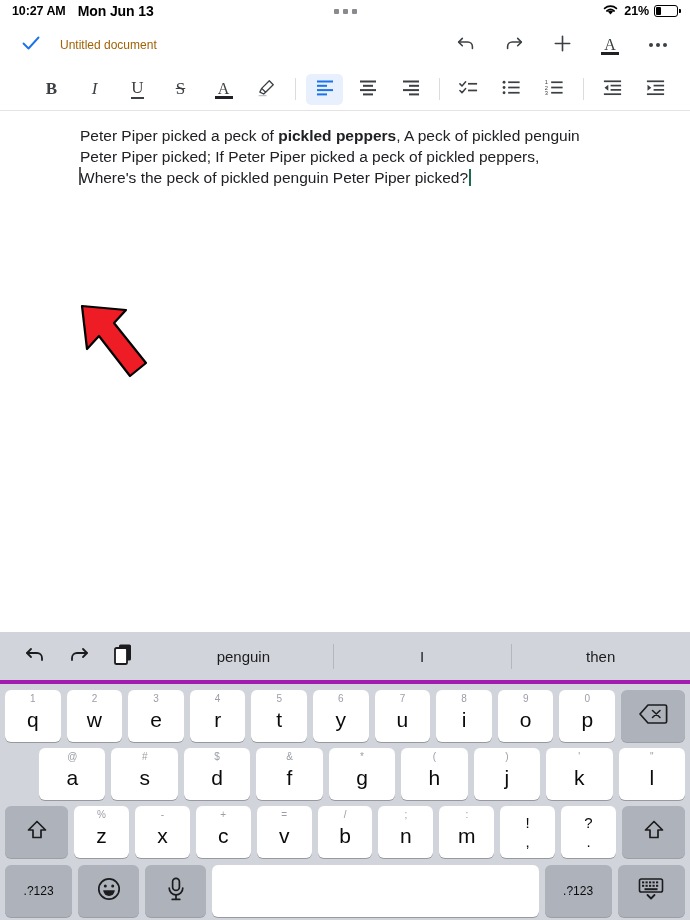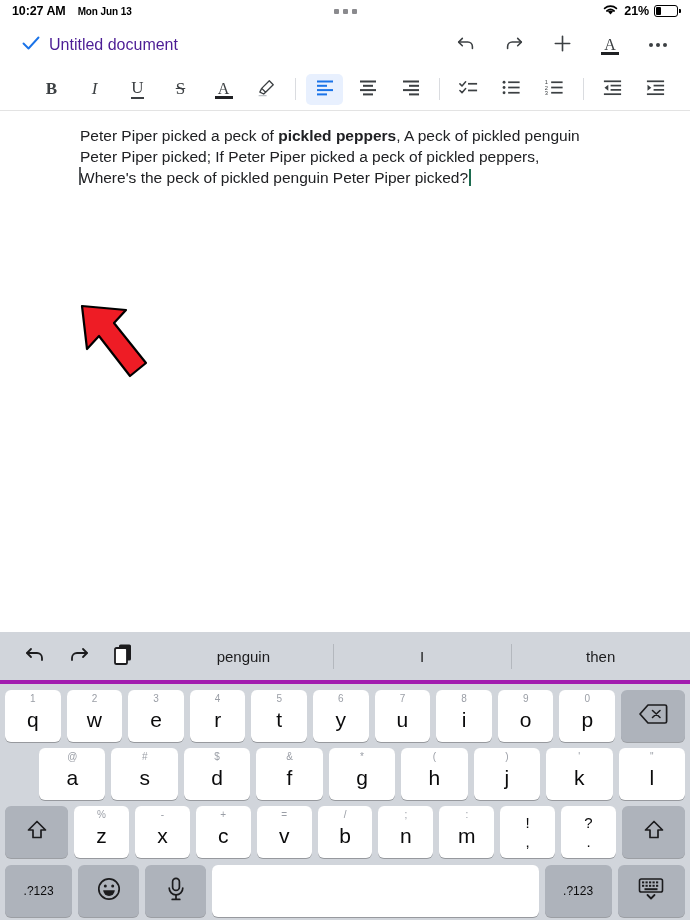--- a/index.html
+++ b/index.html
@@ -12,21 +12,21 @@
   #app { position: relative; width: 682px; height: 920px; background: #fff; }
 
   
   .statusbar {
     position: absolute; top: 0; left: 0; width: 690px; height: 22px;
     display: flex; align-items: center; padding: 0 12px;
     font-size: 12.5px; color: #000; letter-spacing: -0.1px;
   }
   .sb-left { display: flex; align-items: center; gap: 12px; }
   .sb-time { font-weight: 600; font-size: 12.5px; }
-  .sb-date { font-weight: 600; font-size: 10px; }
+  .sb-date { font-weight: 600; font-size: 14px; }
   .sb-center {
     position: absolute; left: 0; right: 0; top: 0; height: 22px;
     display: flex; align-items: center; justify-content: center;
     pointer-events: none;
   }
   .dots { display: flex; gap: 4px; }
   .dots i { width: 5px; height: 5px; background: #8a8a8e; border-radius: 1px; display: block; }
   .sb-right {
     margin-left: auto; display: flex; align-items: center; gap: 5px;
     font-weight: 600; font-size: 12.5px;
@@ -43,21 +43,21 @@
     position: absolute; left: 1.2px; top: 1.2px; bottom: 1.2px;
     background: #000; border-radius: 1px;
   }
 
   
   .appbar {
     position: absolute; top: 22px; left: 0; width: 690px; height: 46px;
     display: flex; align-items: center; padding: 0 14px;
   }
   .check-btn { width: 34px; height: 34px; display: flex; align-items: center; justify-content: center; }
-  .doc-title { font-size: 16px; color: #4c1d95; margin-left: 1px; }
+  .doc-title { font-size: 12px; color: #a16207; margin-left: 12px; }
   .appbar-actions { margin-left: auto; display: flex; align-items: center; gap: 20px; padding-right: 4px; }
   .icon-btn {
     width: 28px; height: 28px;
     display: flex; align-items: center; justify-content: center;
     color: #3c4043;
   }
   .text-color-ico { position: relative; width: 20px; height: 22px; display:flex; align-items:center; justify-content:center;}
   .text-color-ico span.glyph { font-size: 16px; line-height: 1; color: #3c4043; font-family:"Liberation Serif", serif;}
   .text-color-ico span.bar { position: absolute; bottom: 1px; left: 1px; right: 1px; height: 3px; background: #202124; }
   .kebab { display: flex; gap: 3px; }

